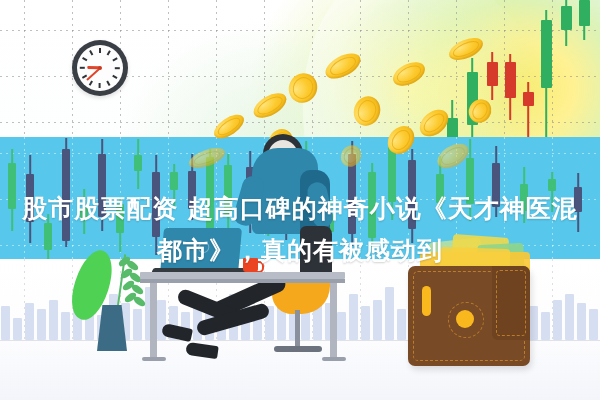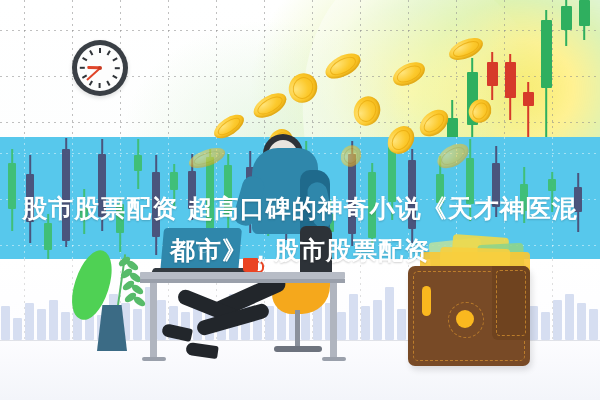--- a/index.html
+++ b/index.html
@@ -555,16 +555,16 @@
     <div class="tab"></div>
     <div class="flap">
       <div class="flap-stitch"></div>
     </div>
     <div class="snapring"></div>
     <div class="snap"></div>
   </div>
 
   <div class="headline">
     <span class="l1">股市股票配资 超高口碑的神奇小说《天才神医混</span>
-    <span class="l2">都市》，股市股票配资</span>
+    <span class="l2">都市》，真的有被感动到</span>
   </div>
 
 </div>
 
 </body></html>

